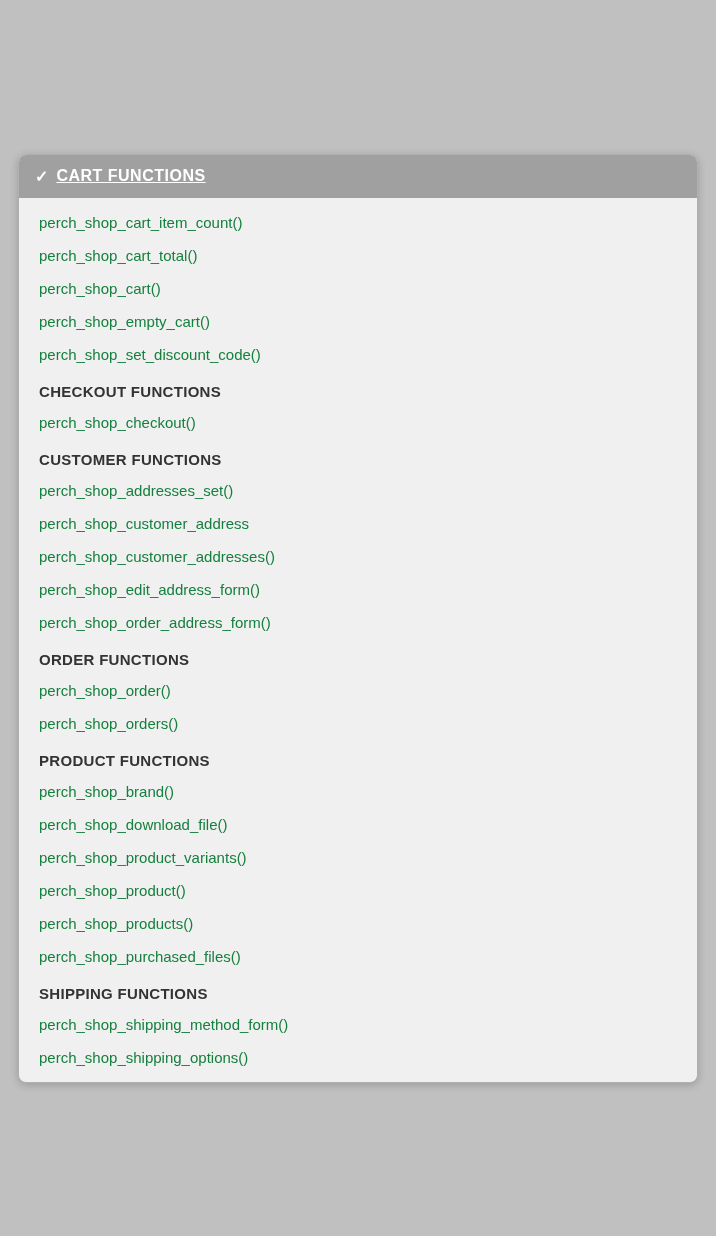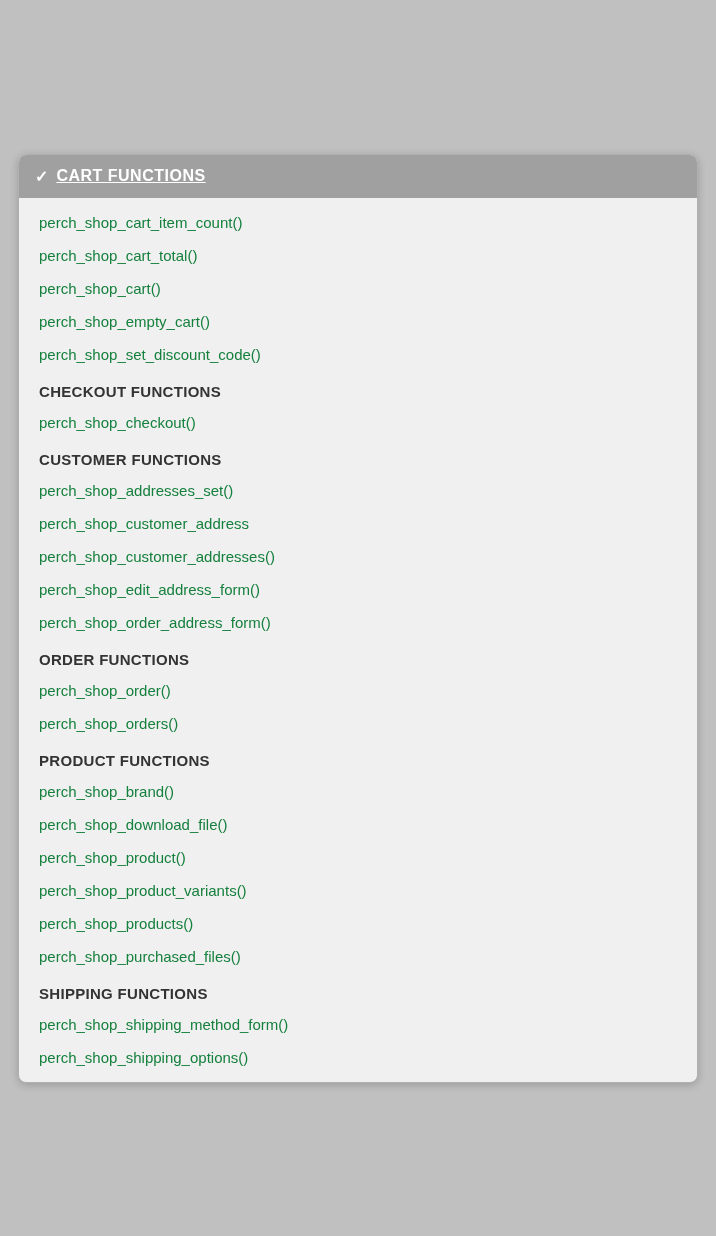--- a/index.html
+++ b/index.html
@@ -90,21 +90,21 @@
       <div class="list-item">perch_shop_customer_address</div>
       <div class="list-item">perch_shop_customer_addresses()</div>
       <div class="list-item">perch_shop_edit_address_form()</div>
       <div class="list-item">perch_shop_order_address_form()</div>
       <div class="section-header">ORDER FUNCTIONS</div>
       <div class="list-item">perch_shop_order()</div>
       <div class="list-item">perch_shop_orders()</div>
       <div class="section-header">PRODUCT FUNCTIONS</div>
       <div class="list-item">perch_shop_brand()</div>
       <div class="list-item">perch_shop_download_file()</div>
+      <div class="list-item">perch_shop_product_variants()</div>
       <div class="list-item">perch_shop_product()</div>
-      <div class="list-item">perch_shop_product_variants()</div>
       <div class="list-item">perch_shop_products()</div>
       <div class="list-item">perch_shop_purchased_files()</div>
       <div class="section-header">SHIPPING FUNCTIONS</div>
       <div class="list-item">perch_shop_shipping_method_form()</div>
       <div class="list-item">perch_shop_shipping_options()</div>
     </div>
 </div>
 
 </body></html>

